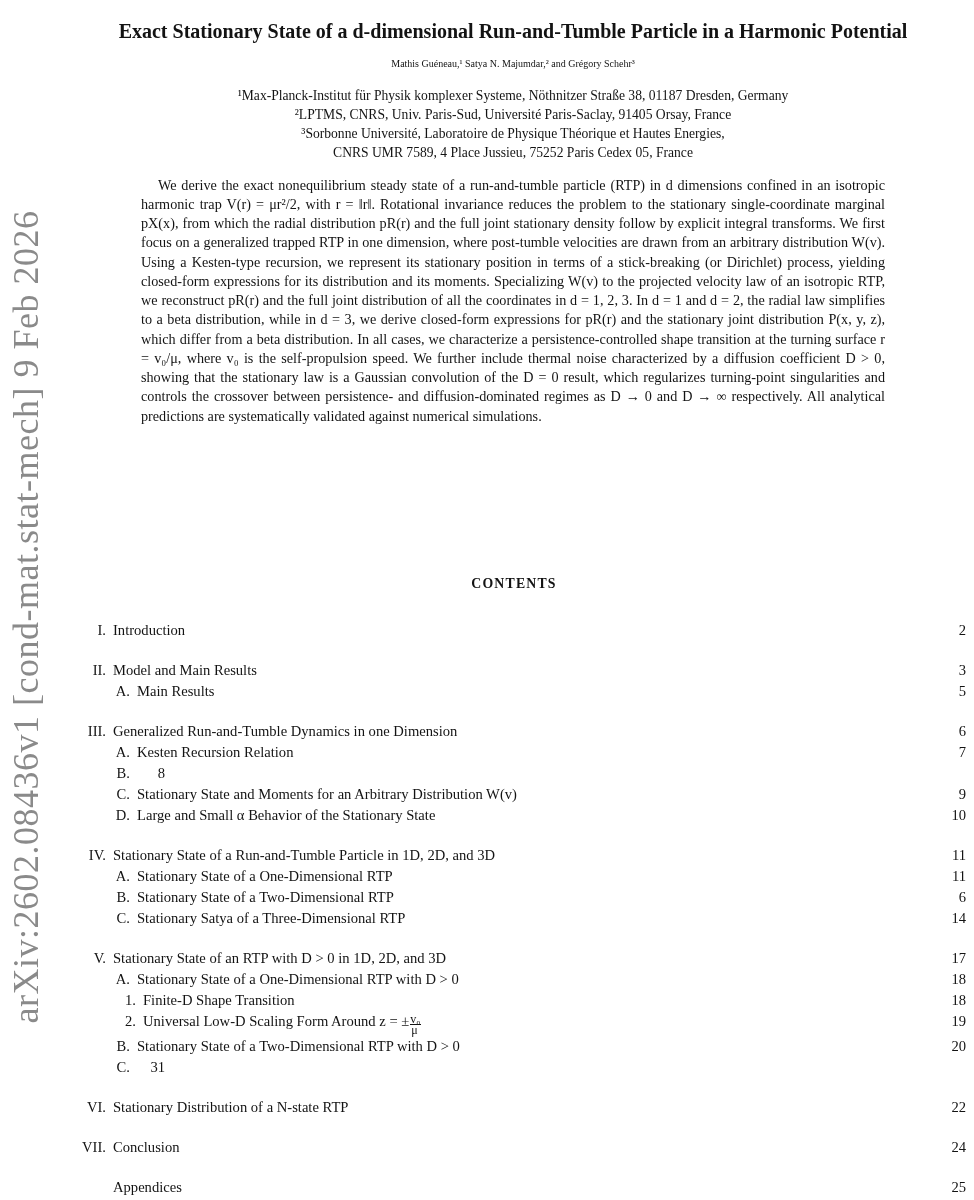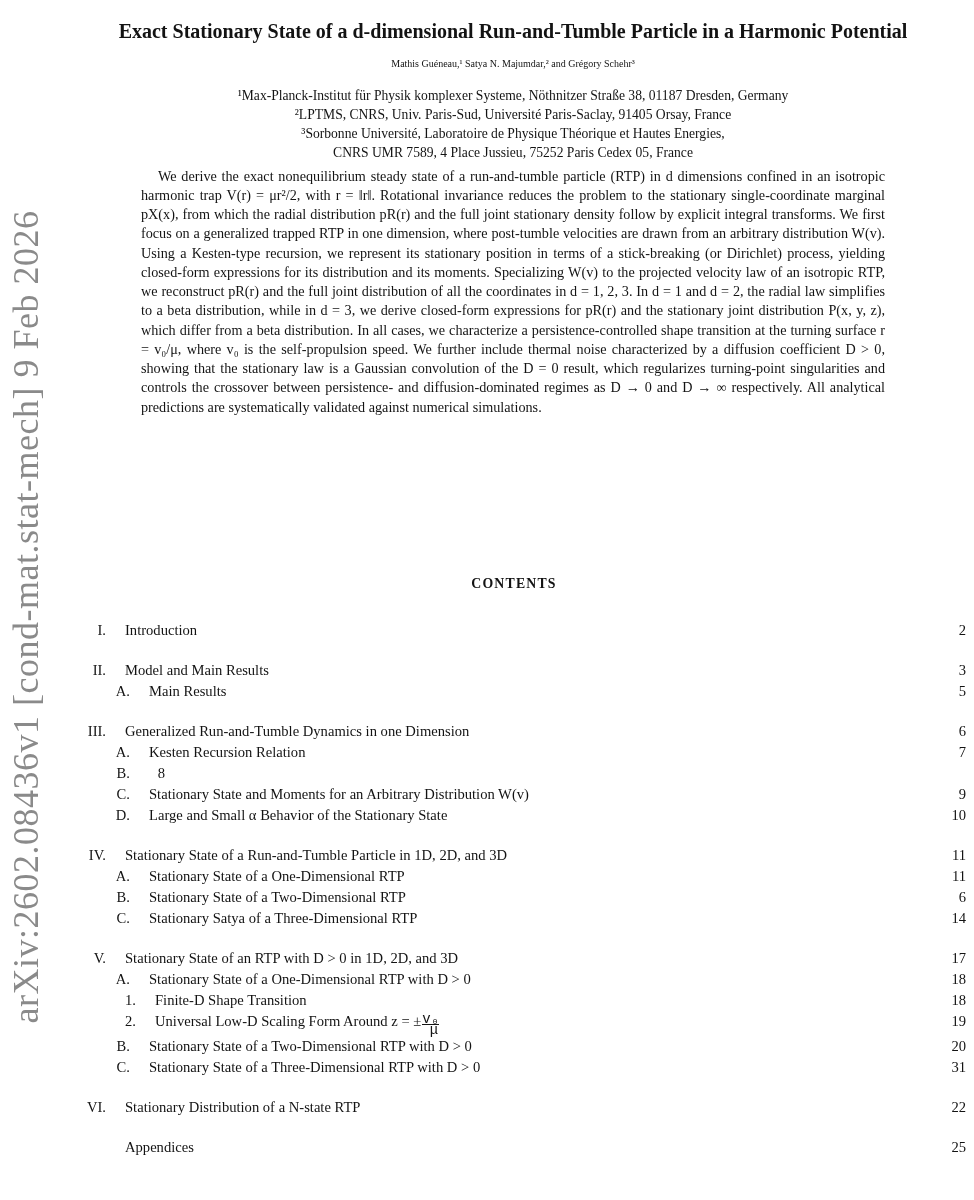--- a/index.html
+++ b/index.html
@@ -36,21 +36,21 @@
     max-width: 854px;
     font-size: 20px;
     line-height: 22.5px;
     font-weight: bold;
   }
   .authors { margin-top: 15px; font-size: 10px; }
   .affils { margin-top: 17px; font-size: 13.6px; line-height: 19.3px; }
 
   .abstract {
     width: 744px;
-    margin: 4px auto 0;
+    margin: 13px auto 0;
     text-align: justify;
     text-indent: 17px;
     font-size: 14.2px;
     line-height: 19.25px;
     font-family: Liberation Serif, serif;
   }
 
   .contents-section {
     position: absolute;
     left: 62px;
@@ -63,31 +63,30 @@
     font-size: 13.8px;
     letter-spacing: 1.2px;
   }
 
   .toc { margin-top: 28px; font-size: 14.6px; }
   .toc-row { display: flex; align-items: baseline; line-height: 21px; }
   .toc-row.gap { margin-top: 19px; }
   .toc-row .num { flex: none; width: 44px; text-align: right; padding-right: 7px; }
   .toc-row.lvl2 .num { width: 68px; }
   .toc-row.lvl3 .num { width: 74px; }
-  .toc-row .lbl { flex: 1 1 auto; text-align: left; margin-left: 12px; }
+  .toc-row .lbl { flex: 1 1 auto; text-align: left; }
   .toc-row .pg { flex: none; min-width: 28px; text-align: right; }
 
   .frac {
     display: inline-block;
-    text-align: right;
+    text-align: left;
     vertical-align: -8px;
-    font-size: 14px;
+    font-size: 12px;
     line-height: 10.5px;
     margin-left: 1px;
-    font-family: Liberation Mono, monospace;
   }
   .frac .fnum { display: block; }
   .frac .fden { display: block; border-top: 1px solid #131313; padding: 0 1px; }
 </style>
 </head>
 <body>
 
 <div class="page">
 
   <div class="arxiv-banner">
@@ -194,30 +193,34 @@
         <span class="lbl"><span>Universal Low-D Scaling Form Around z = ±</span><span class="frac"><span class="fnum">v₀</span><span class="fden">μ</span></span></span>
         <span class="pg">19</span>
       </div>
       <div class="toc-row lvl2">
         <span class="num">B.</span>
         <span class="lbl">Stationary State of a Two-Dimensional RTP with D &gt; 0</span>
         <span class="pg">20</span>
       </div>
       <div class="toc-row lvl2">
         <span class="num">C.</span>
-        <span class="lbl">Stationary State of a Three-Dimensional RTP with D &gt; 0</span>
         <span class="pg">31</span>
       </div>
 
       <div class="toc-row lvl1 gap">
         <span class="num">VI.</span>
         <span class="lbl">Stationary Distribution of a N-state RTP</span>
         <span class="pg">22</span>
       </div>
 
+      <div class="toc-row lvl1 gap">
+        <span class="num">VII.</span>
+        <span class="lbl">Conclusion</span>
+        <span class="pg">24</span>
+      </div>
 
       <div class="toc-row lvl1 gap">
         <span class="num"></span>
         <span class="lbl">Appendices</span>
         <span class="pg">25</span>
       </div>
 
     </div>
   </div>
 

